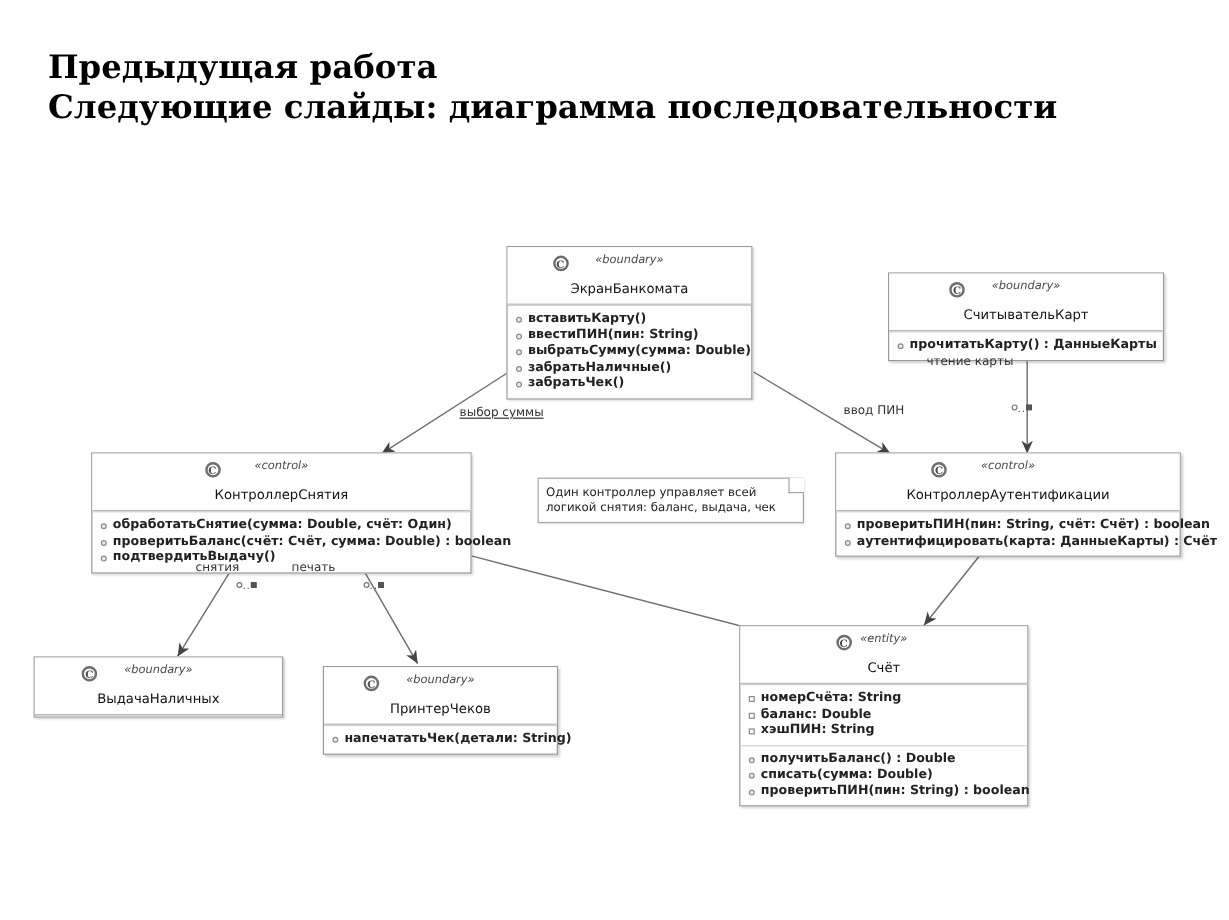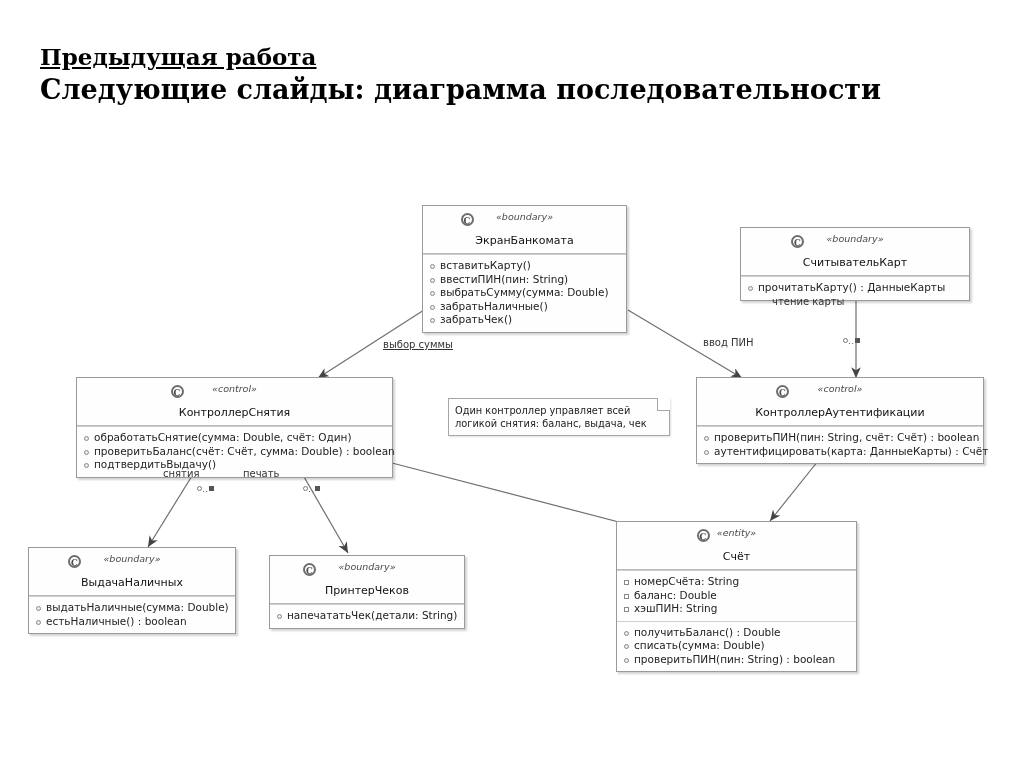--- a/index.html
+++ b/index.html
@@ -13,21 +13,21 @@
   }
   #page{position:absolute;left:0;top:0;width:1024px;height:767px;}
 
   
   .title-block{
     position:absolute;left:40px;top:40px;width:960px;
     font-family:"DejaVu Serif","Liberation Serif",serif;
     font-weight:bold;
     color:#000;
   }
-  .title-line1{font-size:23px;line-height:33px;letter-spacing:0px;text-decoration:underline;}
+  .title-line1{font-size:27px;line-height:33px;letter-spacing:0px;}
   .title-line2{font-size:27px;line-height:33px;letter-spacing:0px;}
 
   
   #edges{position:absolute;left:0;top:0;width:1024px;height:767px;}
 
   
   .uml{
     position:absolute;
     background:#fefefe;
     border:1px solid #9a9a9a;
@@ -78,20 +78,21 @@
   }
   .uml .sep{height:1px;background:#cfcfcf;margin:0;}
   .uml .sect{padding:4px 6px 5px 6px;}
   .uml .row{
     white-space:nowrap;
     line-height:13.5px;
     padding-left:11px;
     position:relative;
     font-size:10.5px;
     color:#222;
+    font-weight:bold;
   }
   .uml .row::before{
     content:"";
     position:absolute;
     left:1px;top:5px;
     width:5px;height:5px;
     border:1px solid #8a8a8a;
     border-radius:50%;
     background:#ececec;
     box-sizing:border-box;
@@ -241,24 +242,20 @@
     </div>
   </div>
 
   <div class="uml" style="left:28px;top:547px;width:208px;">
     <div class="hdr">
       <span class="cicon">C</span>
       <span class="stereo">«boundary»</span>
       <span class="cname">ВыдачаНаличных</span>
     </div>
     <div class="sep"></div>
-    <div class="sect">
-      <div class="row">выдатьНаличные(сумма: Double)</div>
-      <div class="row">естьНаличные() : boolean</div>
-    </div>
   </div>
 
   <div class="uml" style="left:269px;top:555px;width:196px;">
     <div class="hdr">
       <span class="cicon">C</span>
       <span class="stereo">«boundary»</span>
       <span class="cname">ПринтерЧеков</span>
     </div>
     <div class="sep"></div>
     <div class="sect">

